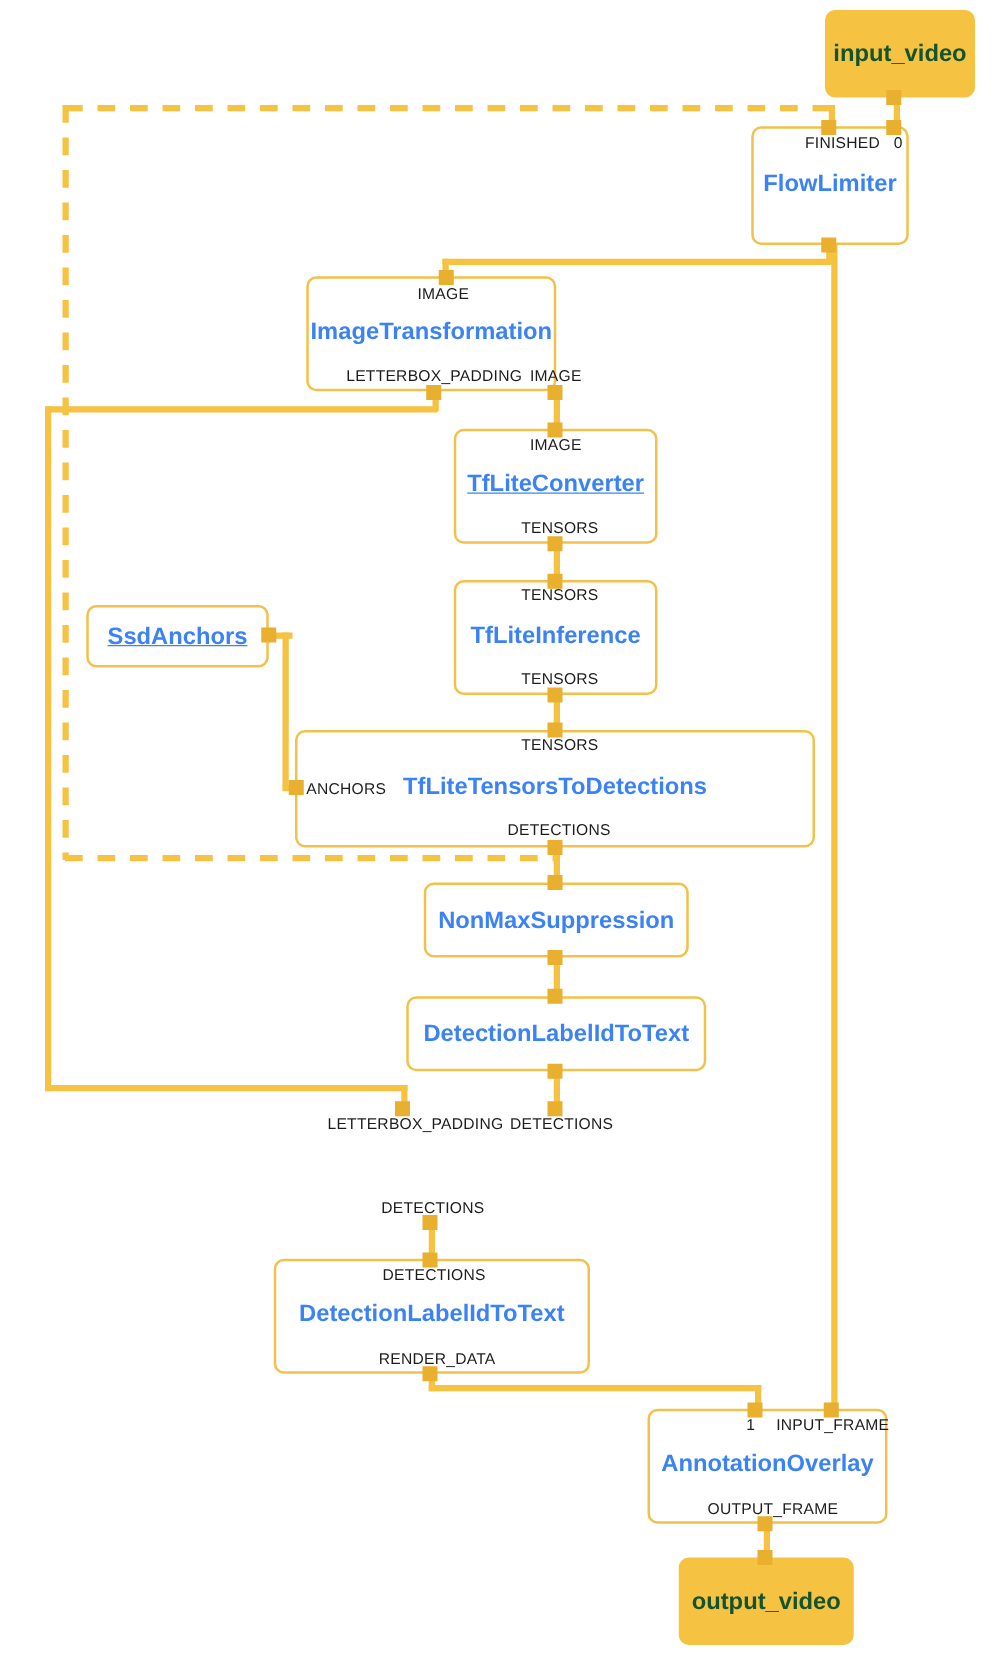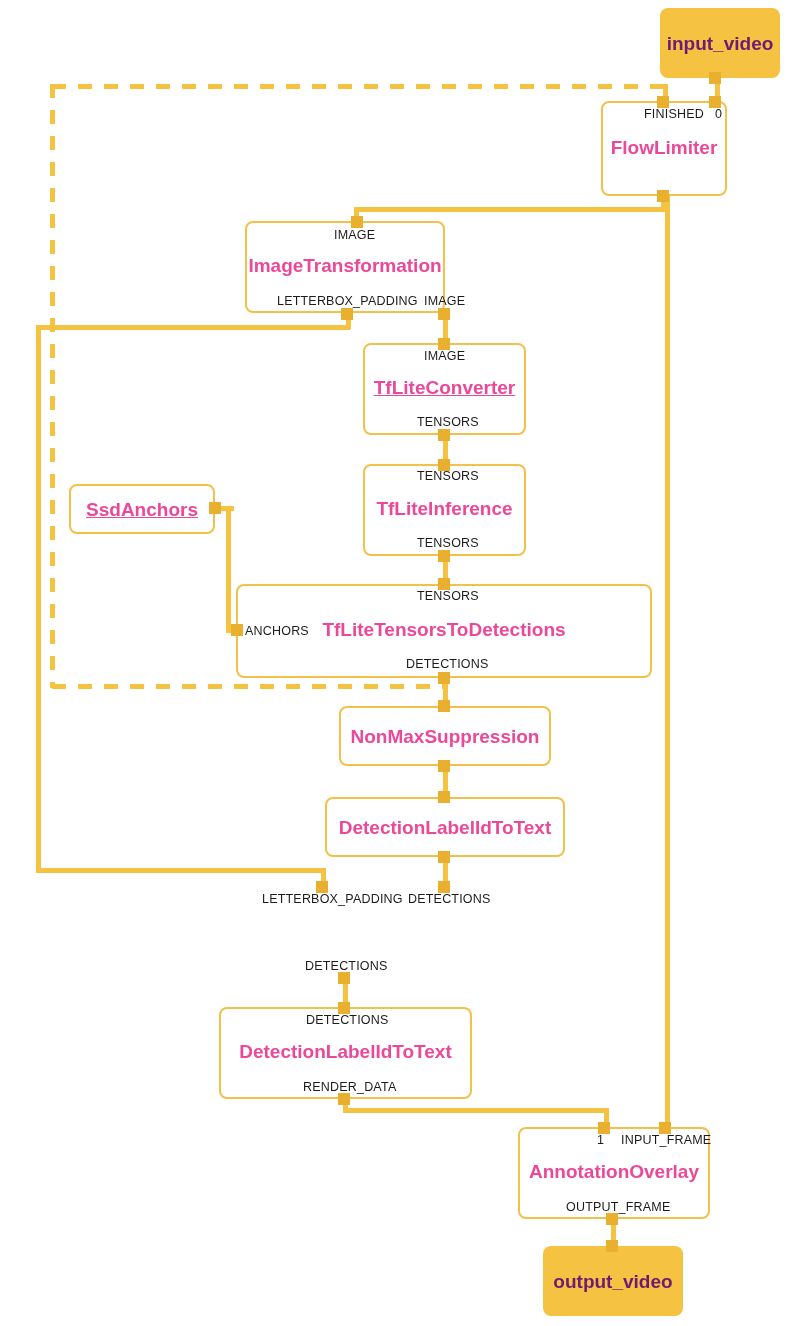--- a/index.html
+++ b/index.html
@@ -12,29 +12,29 @@
     border:2px solid #f2c14b;
     border-radius:8px;
     background:#ffffff;
     z-index:5;
   }
   .node .title{
     position:absolute;left:0;right:0;
     text-align:center;
     font-weight:bold;
     font-size:19px;
-    color:#ec4899;
+    color:#3b82f6;
     white-space:nowrap;
   }
   .node.terminal{
     background:#f5c242;
     border:2px solid #f5c242;
     border-radius:8px;
   }
-  .node.terminal .title{font-size:19px;color:#701a75;}
+  .node.terminal .title{font-size:19px;color:#14532d;}
 
   .portlabel{
     position:absolute;
     font-size:12.5px;
     color:#1c1c1c;
     white-space:nowrap;
     letter-spacing:.2px;
     z-index:7;
   }
   .port{

